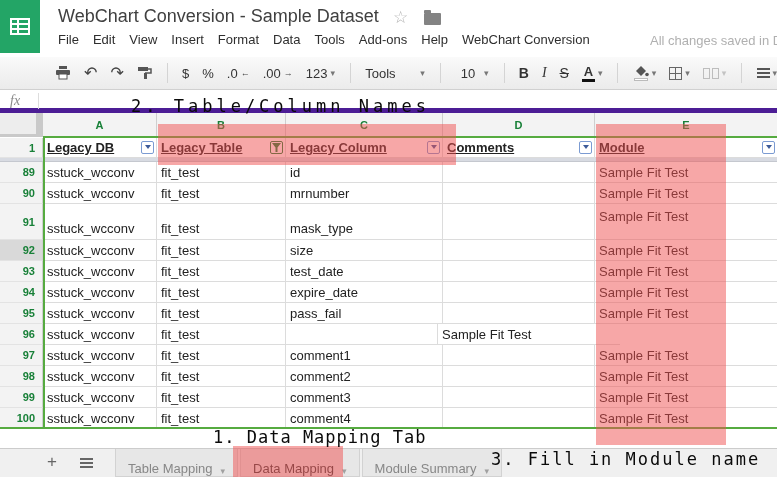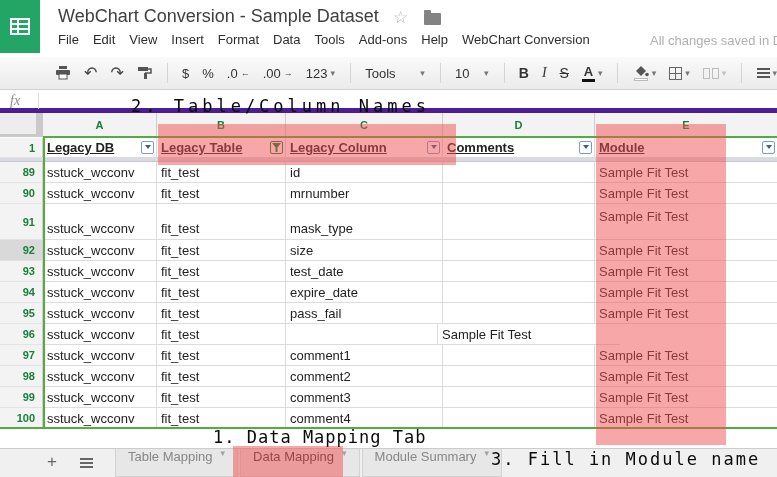--- a/index.html
+++ b/index.html
@@ -75,21 +75,21 @@
         background:#fff;border:1px solid #7b9bd2;border-radius:2px;display:flex;align-items:center;justify-content:center;}
   .fbtn .tri{width:0;height:0;border-left:3px solid transparent;border-right:3px solid transparent;border-top:4px solid #3d5b99;}
   .fbtn.funnel{border-color:#188038;}
   
   .tabbar{position:absolute;left:0;top:448px;width:777px;height:29px;background:#f0f0f0;border-top:1px solid #ccc;box-sizing:border-box;}
   .addsheet{position:absolute;left:47px;top:3px;font-size:17px;color:#666;}
   .listicon{position:absolute;left:80px;top:9px;width:13px;height:11px;
      background:repeating-linear-gradient(#666 0 2px,transparent 2px 4px);}
   .tabs{position:absolute;left:115px;top:0;height:28px;display:flex;gap:2px;}
   .tab{height:28px;box-sizing:border-box;background:#e7e7e7;border:1px solid #d2d2d2;border-top:none;
-       display:flex;align-items:flex-start;padding:0 12px;gap:8px;font-size:13px;color:#878787;white-space:nowrap;}
+       display:flex;align-items:flex-end;padding:0 12px;gap:8px;font-size:13px;color:#878787;white-space:nowrap;}
   .tab.active{color:#3f3f3f;}
   .tab .caret{color:#a0a0a0;}
   
   .hl{position:absolute;background:rgba(240,80,80,0.5);z-index:5;pointer-events:none;}
   .hl-bc{left:158px;top:124px;width:298px;height:41px;}
   .hl-e{left:596px;top:124px;width:130px;height:321px;}
   .hl-tab{left:233px;top:446px;width:110px;height:31px;}
   .ann{position:absolute;z-index:9;font-family:"DejaVu Sans Mono",monospace;color:#0a0a0a;
        font-size:17px;white-space:nowrap;pointer-events:none;}
   .ann2{left:131px;top:96px;letter-spacing:4px;}
@@ -166,21 +166,21 @@
     <span>123</span>
     <span class="caret">▾</span>
   </span>
   <span class="sep"></span>
   <span class="tbtn">
     <span style="width:52px;">Tools</span>
     <span class="caret">▾</span>
   </span>
   <span class="sep"></span>
   <span class="tbtn">
-    <span style="width:26px;text-align:left;">10</span>
+    <span style="width:26px;text-align:center;">10</span>
     <span class="caret">▾</span>
   </span>
   <span class="sep"></span>
   <span class="tbtn bold-b">
       <span>B</span>
     </span>
   <span class="tbtn ital-i">
       <span>I</span>
     </span>
   <span class="tbtn strike-s">

